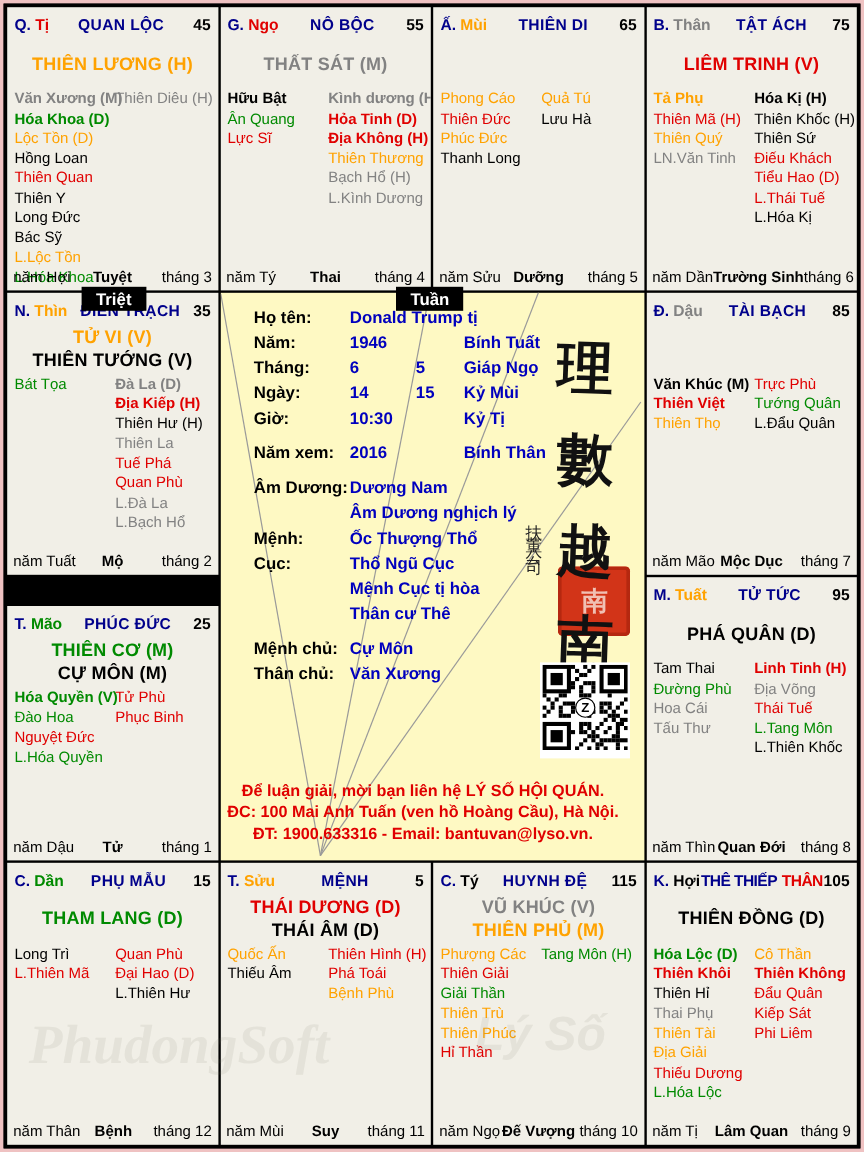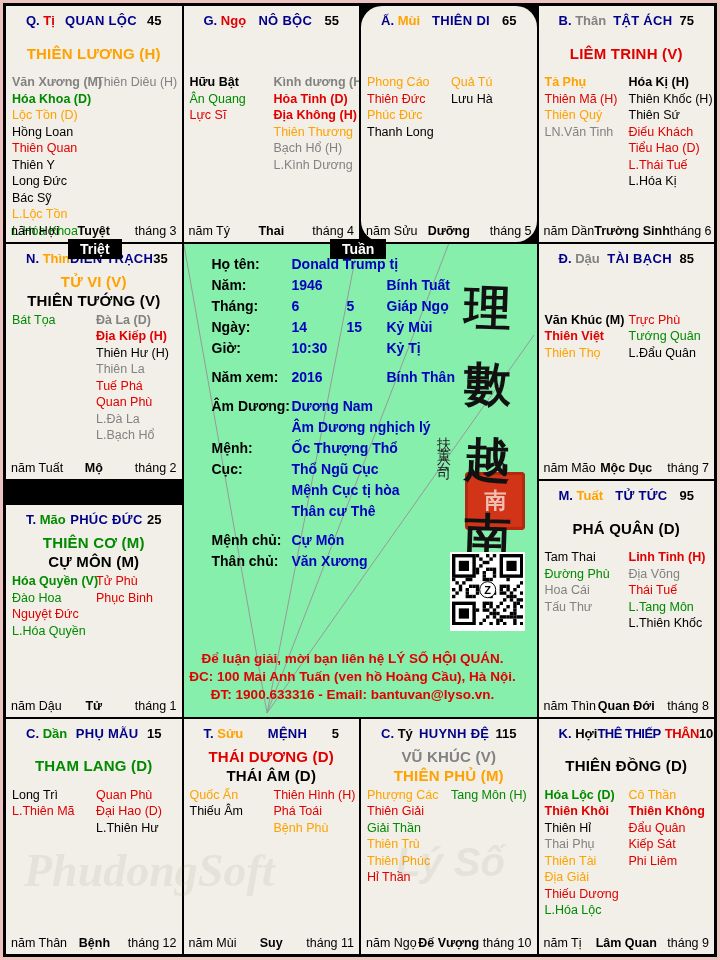--- a/index.html
+++ b/index.html
@@ -1,28 +1,28 @@
 <!DOCTYPE html>
 <html><head>
 <meta charset="utf-8">
 <style>
   html,body{margin:0;padding:0;}
   body{width:720px;height:960px;font-family:"Liberation Sans",sans-serif;background:#EFC2C2;}
   #frame{width:714px;height:954px;padding:3px 3px;}
   #board{position:relative;width:708px;height:948px;background:#000;border:3px solid #000;
          display:grid;grid-template-columns:repeat(4,1fr);grid-template-rows:repeat(4,1fr);gap:2px;}
   .cell{position:relative;background:#F1EFE7;overflow:hidden;}
-  #center-panel{position:relative;background:#86efac;grid-column:2/4;grid-row:2/4;overflow:hidden;}
+  #center-panel{position:relative;background:#fef9c3;grid-column:2/4;grid-row:2/4;overflow:hidden;}
   
   .c-navy{color:#00008B}.c-blue{color:#0000BE}.c-red{color:#E00000}.c-orange{color:#FFA200}
   .c-green{color:#008A00}.c-gray{color:#828282}.c-black{color:#000}
   .b{font-weight:bold}
   
   .hdr{position:absolute;top:7px;left:0;right:0;display:flex;align-items:baseline;
-       padding:0 20px;font-size:13px;font-weight:bold;}
+       padding:0 6px;font-size:13px;font-weight:bold;}
   .hdr .canchi{white-space:nowrap}
   .hdr .house{flex:1;text-align:center;letter-spacing:.3px;white-space:nowrap}
   .hdr .num{white-space:nowrap}
   .mains{position:absolute;top:27px;left:0;right:0;height:40px;display:flex;flex-direction:column;
          justify-content:center;align-items:center;font-size:15px;font-weight:bold;line-height:19px;
          white-space:nowrap;letter-spacing:.2px;}
   .stars{position:absolute;top:68px;left:0;right:0;bottom:26px;font-size:12.5px;line-height:16.5px;}
   .stars .colL{position:absolute;left:6px;top:0;white-space:nowrap}
   .stars .colR{position:absolute;left:90px;top:0;white-space:nowrap}
   .foot{position:absolute;left:0;right:0;bottom:4px;display:flex;padding:0 5px;font-size:12.5px;
@@ -100,20 +100,23 @@
       <span class="fs">Tuyệt</span>
       <span class="fm">tháng 3</span>
     </div>
   </div>
       <div class="cell" style="grid-area: 1 / 2;">
     <div class="hdr">
       <span class="canchi"><span class="can c-navy">G. </span><span class="chi c-red b">Ngọ</span></span>
       <span class="house c-navy">NÔ BỘC</span>
       <span class="num c-black">55</span>
     </div>
+    <div class="mains">
+          <div class="c-gray">THẤT SÁT (M)</div>
+        </div>
     <div class="stars">
       <div class="colL">
             <div class="c-black b">Hữu Bật</div>
             <div class="c-green">Ân Quang</div>
             <div class="c-red">Lực Sĩ</div>
           </div>
       <div class="colR">
             <div class="c-gray b">Kình dương (H)</div>
             <div class="c-red b">Hỏa Tinh (D)</div>
             <div class="c-red b">Địa Không (H)</div>
@@ -121,21 +124,21 @@
             <div class="c-gray">Bạch Hổ (H)</div>
             <div class="c-gray">L.Kình Dương</div>
           </div>
     </div>
     <div class="foot">
       <span class="fy">năm Tý</span>
       <span class="fs">Thai</span>
       <span class="fm">tháng 4</span>
     </div>
   </div>
-      <div class="cell" style="grid-area: 1 / 3; border-radius: 21px;">
+      <div class="cell" style="grid-area: 1 / 3;">
     <div class="hdr">
       <span class="canchi"><span class="can c-navy">Ấ. </span><span class="chi c-orange b">Mùi</span></span>
       <span class="house c-navy">THIÊN DI</span>
       <span class="num c-black">65</span>
     </div>
     <div class="mains"></div>
     <div class="stars">
       <div class="colL">
             <div class="c-orange">Phong Cáo</div>
             <div class="c-red">Thiên Đức</div>

